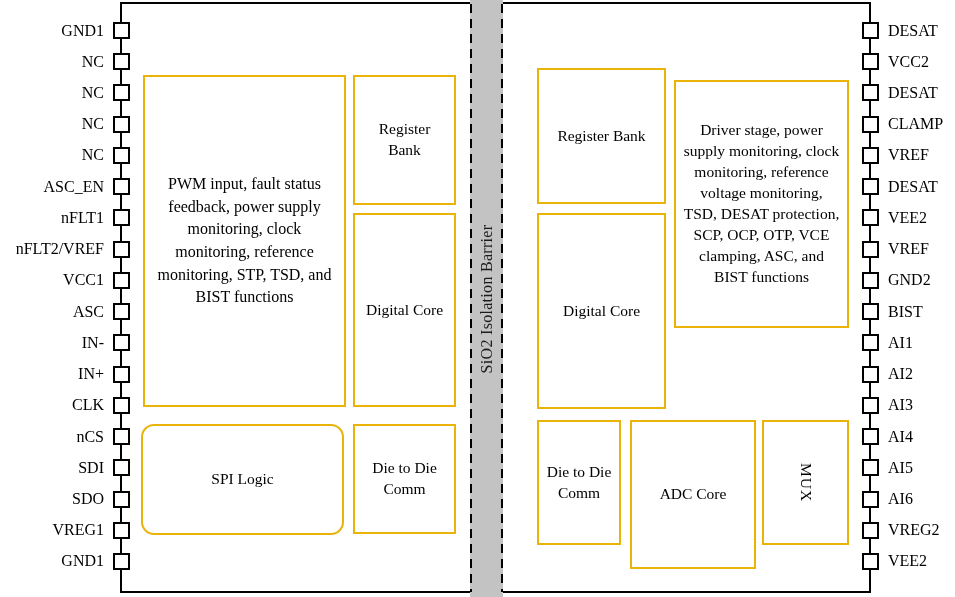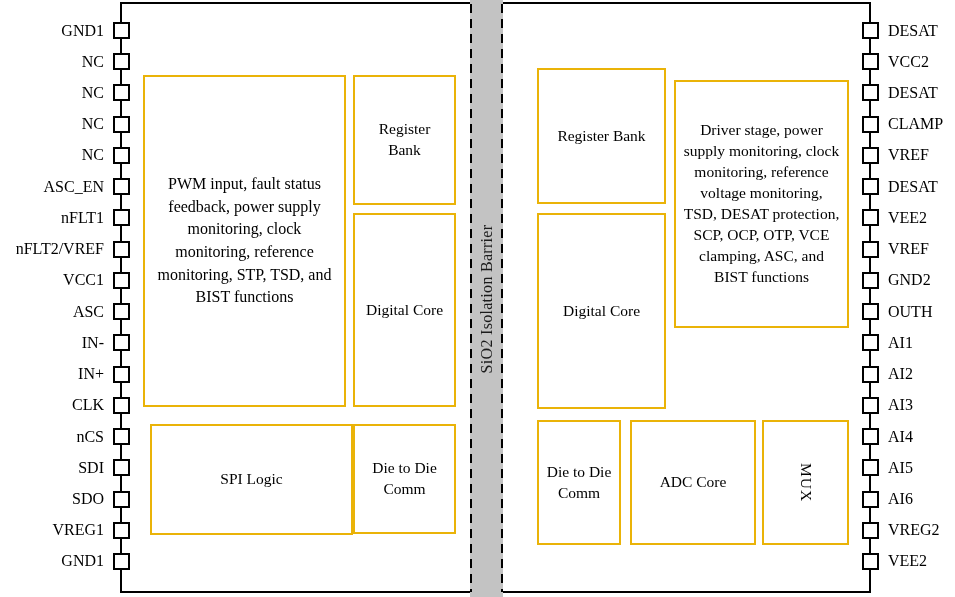--- a/index.html
+++ b/index.html
@@ -64,21 +64,21 @@
   </div>
 
   <div class="block" style="left:353px;top:75px;width:103px;height:130px;">
     <div class="txt">Register Bank</div>
   </div>
 
   <div class="block" style="left:353px;top:213px;width:103px;height:194px;">
     <div class="txt">Digital Core</div>
   </div>
 
-  <div class="block" style="left:150px;top:424px;width:203px;height:111px;">
+  <div class="block" style="left:141px;top:424px;width:203px;height:111px;border-radius:13px;">
     <div class="txt">SPI Logic</div>
   </div>
 
   <div class="block" style="left:353px;top:424px;width:103px;height:110px;">
     <div class="txt">Die to Die Comm</div>
   </div>
 
   <div class="block" style="left:537px;top:68px;width:129px;height:136px;">
     <div class="txt">Register Bank</div>
   </div>
@@ -88,21 +88,21 @@
   </div>
 
   <div class="block" style="left:674px;top:80px;width:175px;height:248px;">
     <div class="txt">Driver stage, power supply monitoring, clock monitoring, reference voltage monitoring, TSD, DESAT protection, SCP, OCP, OTP, VCE clamping, ASC, and BIST functions</div>
   </div>
 
   <div class="block" style="left:537px;top:420px;width:84px;height:125px;">
     <div class="txt">Die to Die Comm</div>
   </div>
 
-  <div class="block" style="left:630px;top:420px;width:126px;height:125px;">
+  <div class="block" style="left:630px;top:420px;width:126px;height:149px;">
     <div class="txt">ADC Core</div>
   </div>
 
   <div class="block mux-block" style="left:762px;top:420px;width:87px;height:125px;">
     <div class="txt">MUX</div>
   </div>
 
   <div class="pin-col left">
 
       <div class="pin-row">
@@ -238,21 +238,21 @@
         <span class="pin-label">VREF</span>
       </div>
 
       <div class="pin-row">
         <span class="pin-box"></span>
         <span class="pin-label">GND2</span>
       </div>
 
       <div class="pin-row">
         <span class="pin-box"></span>
-        <span class="pin-label">OUTH</span>
+        <span class="pin-label">BIST</span>
       </div>
 
       <div class="pin-row">
         <span class="pin-box"></span>
         <span class="pin-label">AI1</span>
       </div>
 
       <div class="pin-row">
         <span class="pin-box"></span>
         <span class="pin-label">AI2</span>

